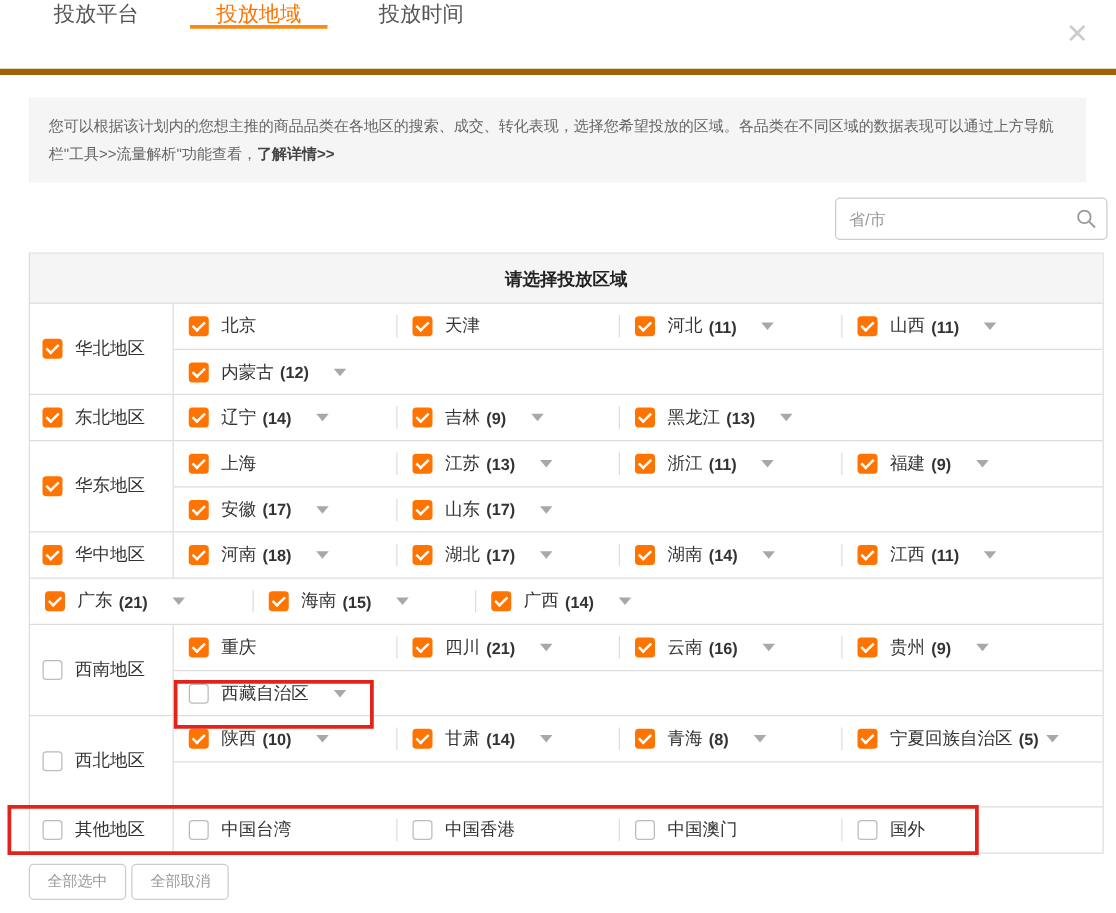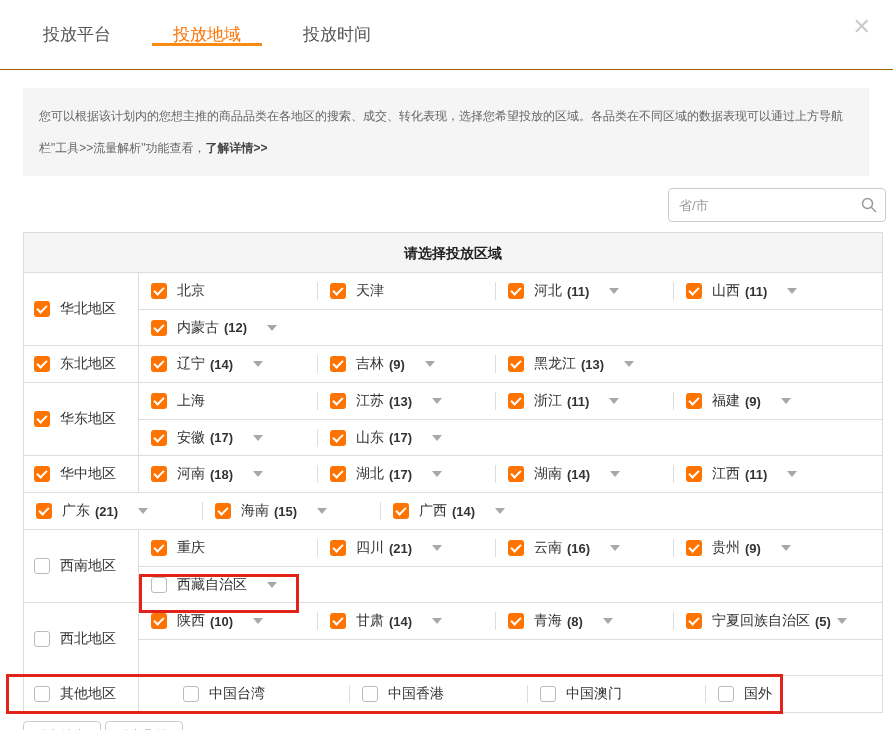--- a/index.html
+++ b/index.html
@@ -3,42 +3,42 @@
 <meta charset="utf-8">
 <style>
   :root{ --accent:#ff7300; --underline:#fb8a12; --hl:#e2231a; --border:#ddd; }
   *{ box-sizing:border-box; }
   html,body{ margin:0; padding:0; }
   body{
     width:893px; height:730px; background:#fff; color:#333; position:relative; overflow:hidden;
     font-family:"Liberation Sans","DejaVu Sans",sans-serif;
   }
   
-  .tabbar{ height:70px; border-bottom:1px solid #a16207; display:flex; align-items:center; padding-left:43px; position:relative; }
+  .tabbar{ height:60px; border-bottom:5px solid #a16207; display:flex; align-items:flex-start; padding-left:43px; position:relative; }
   .tab{ font-size:17px; color:#555; margin-right:62px; display:flex; align-items:center; position:relative; cursor:pointer; }
   .tab.active{ color:var(--accent); }
   .tab.active::after{ content:""; position:absolute; left:-21px; right:-21px; bottom:0; height:3px; background:var(--underline); }
   .close-btn{ position:absolute; top:12px; right:18px; font-size:22px; line-height:1; color:#ccc; background:none; border:none; cursor:pointer; padding:4px; font-family:inherit; }
   
-  .notice{ margin:18px 24px 0 23px; background:#f5f5f5; padding:12px 16px; font-size:12px; color:#666; line-height:32px; }
+  .notice{ margin:18px 24px 0 23px; background:#f5f5f5; padding:12px 16px; font-size:12px; color:#666; line-height:22px; }
   .notice .details{ color:#444; font-weight:bold; text-decoration:none; cursor:pointer; }
   
   .search-row{ margin:12px 7px 0 0; text-align:right; }
   .search-box{ position:relative; display:inline-block; }
   .search-box input{
     width:218px; height:34px; border:1px solid #ccc; border-radius:4px; padding:0 32px 0 10px;
     font-size:13px; color:#333; outline:none; font-family:inherit;margin-left:36px;
   }
   .search-box input::placeholder{ color:#999; }
   .search-icon{ position:absolute; right:9px; top:9px; width:16px; height:16px; cursor:pointer; }
   
   .region-table{ margin:10px 10px 0 23px; border:1px solid var(--border); }
   .table-title{ height:40px; line-height:40px; text-align:center; background:#f5f5f5; font-size:14px; font-weight:600; color:#222; border-bottom:1px solid var(--border); }
   .region-row{ display:flex; border-bottom:1px solid var(--border); position:relative; }
-  .region-row:last-child{ border-bottom:none;gap:32px; }
+  .region-row:last-child{ border-bottom:none; }
   .region-cell{ width:115px; flex:none; border-right:1px solid var(--border); display:flex; align-items:center; padding-left:10px; }
   .prov-area{ flex:1; display:flex; flex-direction:column; min-width:0; }
   .prov-row{ display:flex; height:36px;align-items:center; }
   .prov-row + .prov-row{ border-top:1px solid var(--border); }
   .prov-cell{ width:178px; flex:none; display:flex; align-items:center; padding-left:12px; position:relative; }
   .prov-cell.grow{ flex:1; width:auto; }
   .prov-cell + .prov-cell{ border-left:1px solid var(--border); }
   .filler{ flex:1; }
   .label{ font-size:14px; color:#333; white-space:nowrap; }
   .count{ font-size:13px; font-weight:bold; color:#333; margin-left:5px; }

